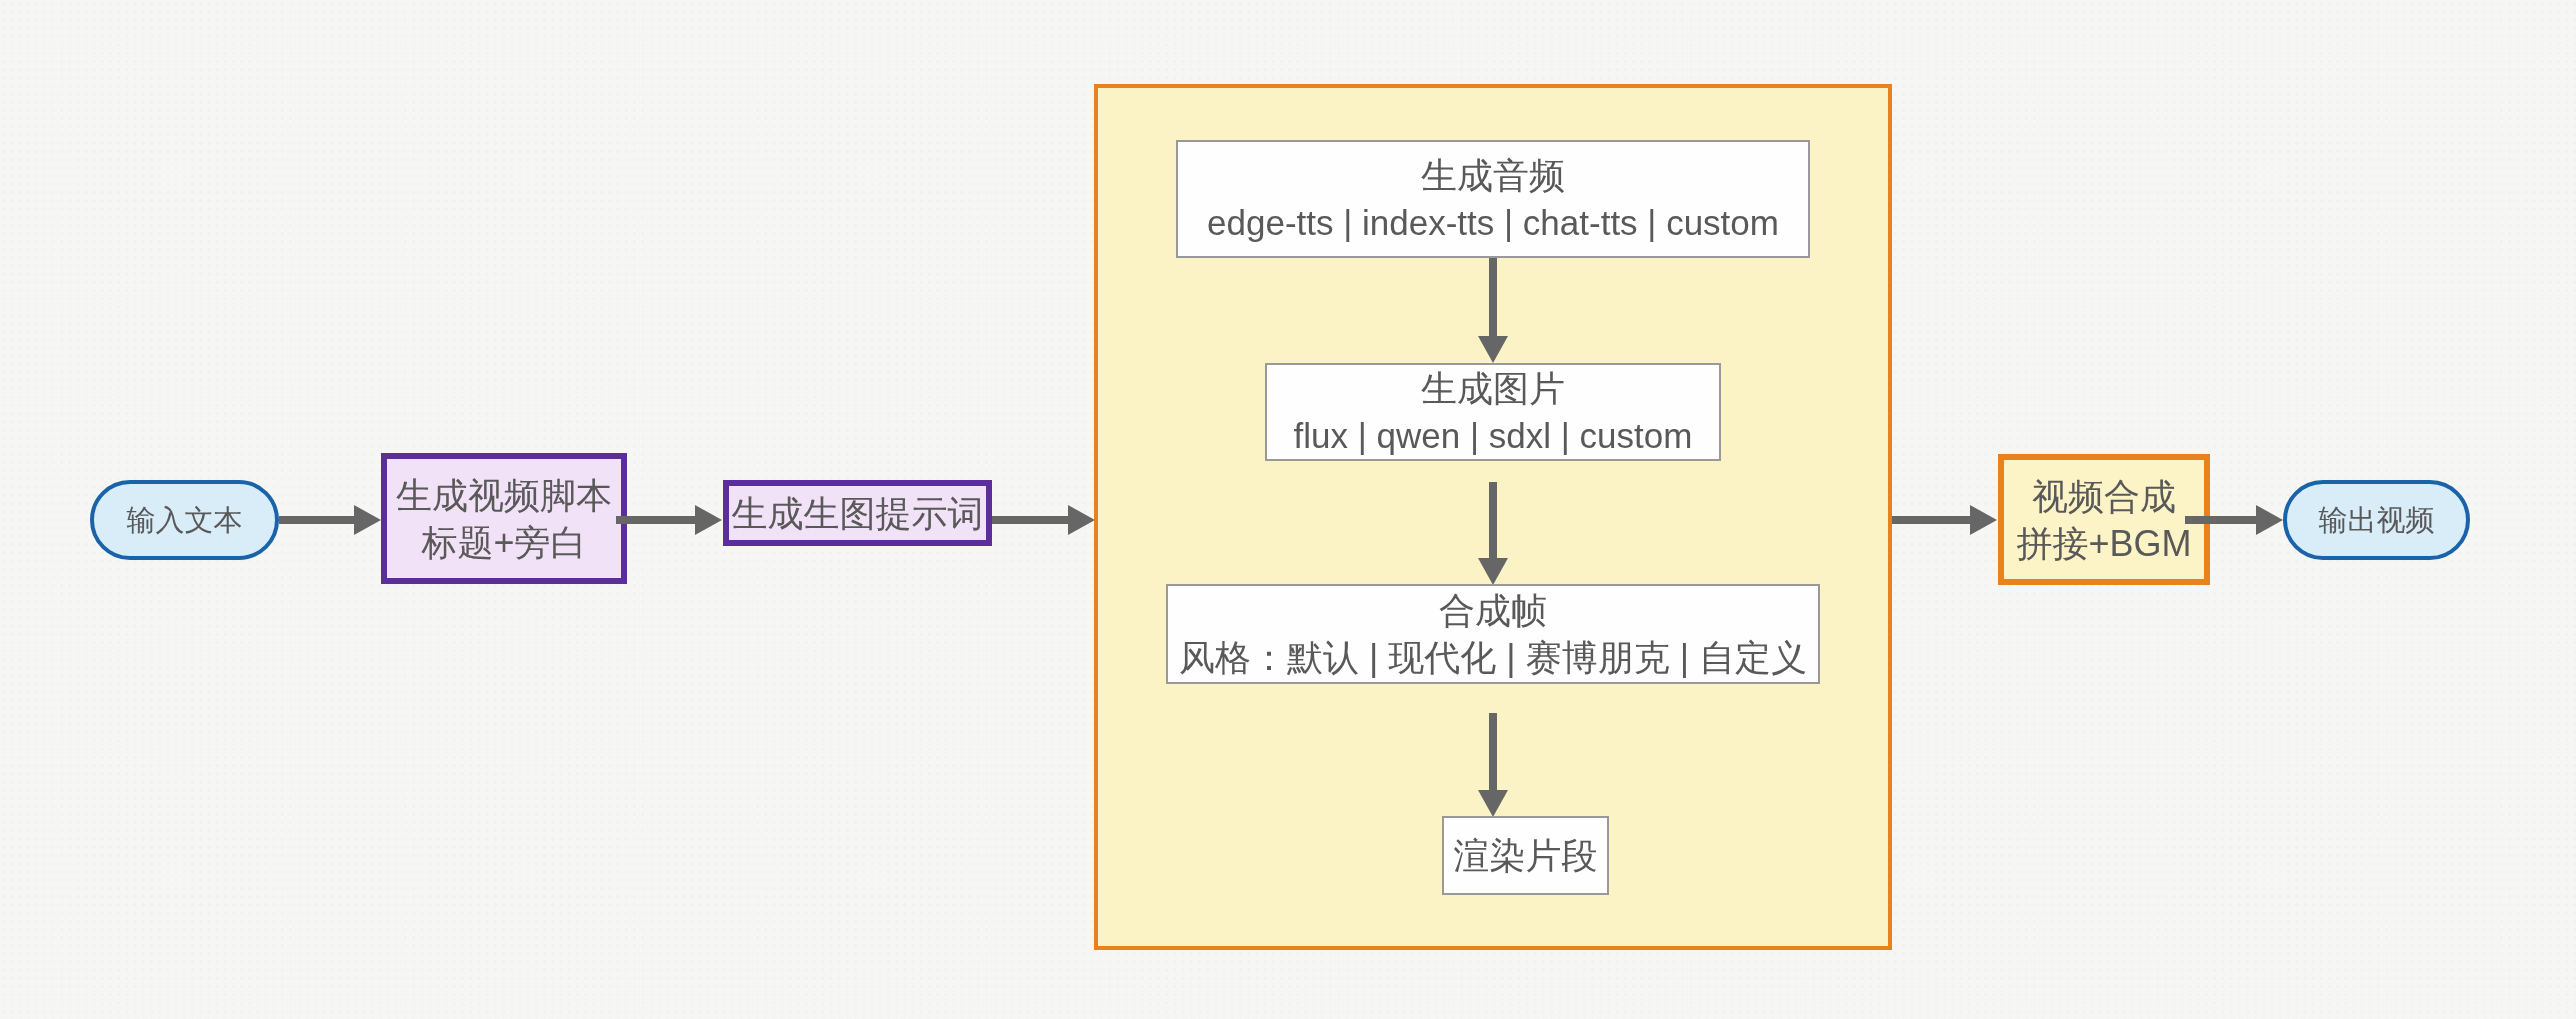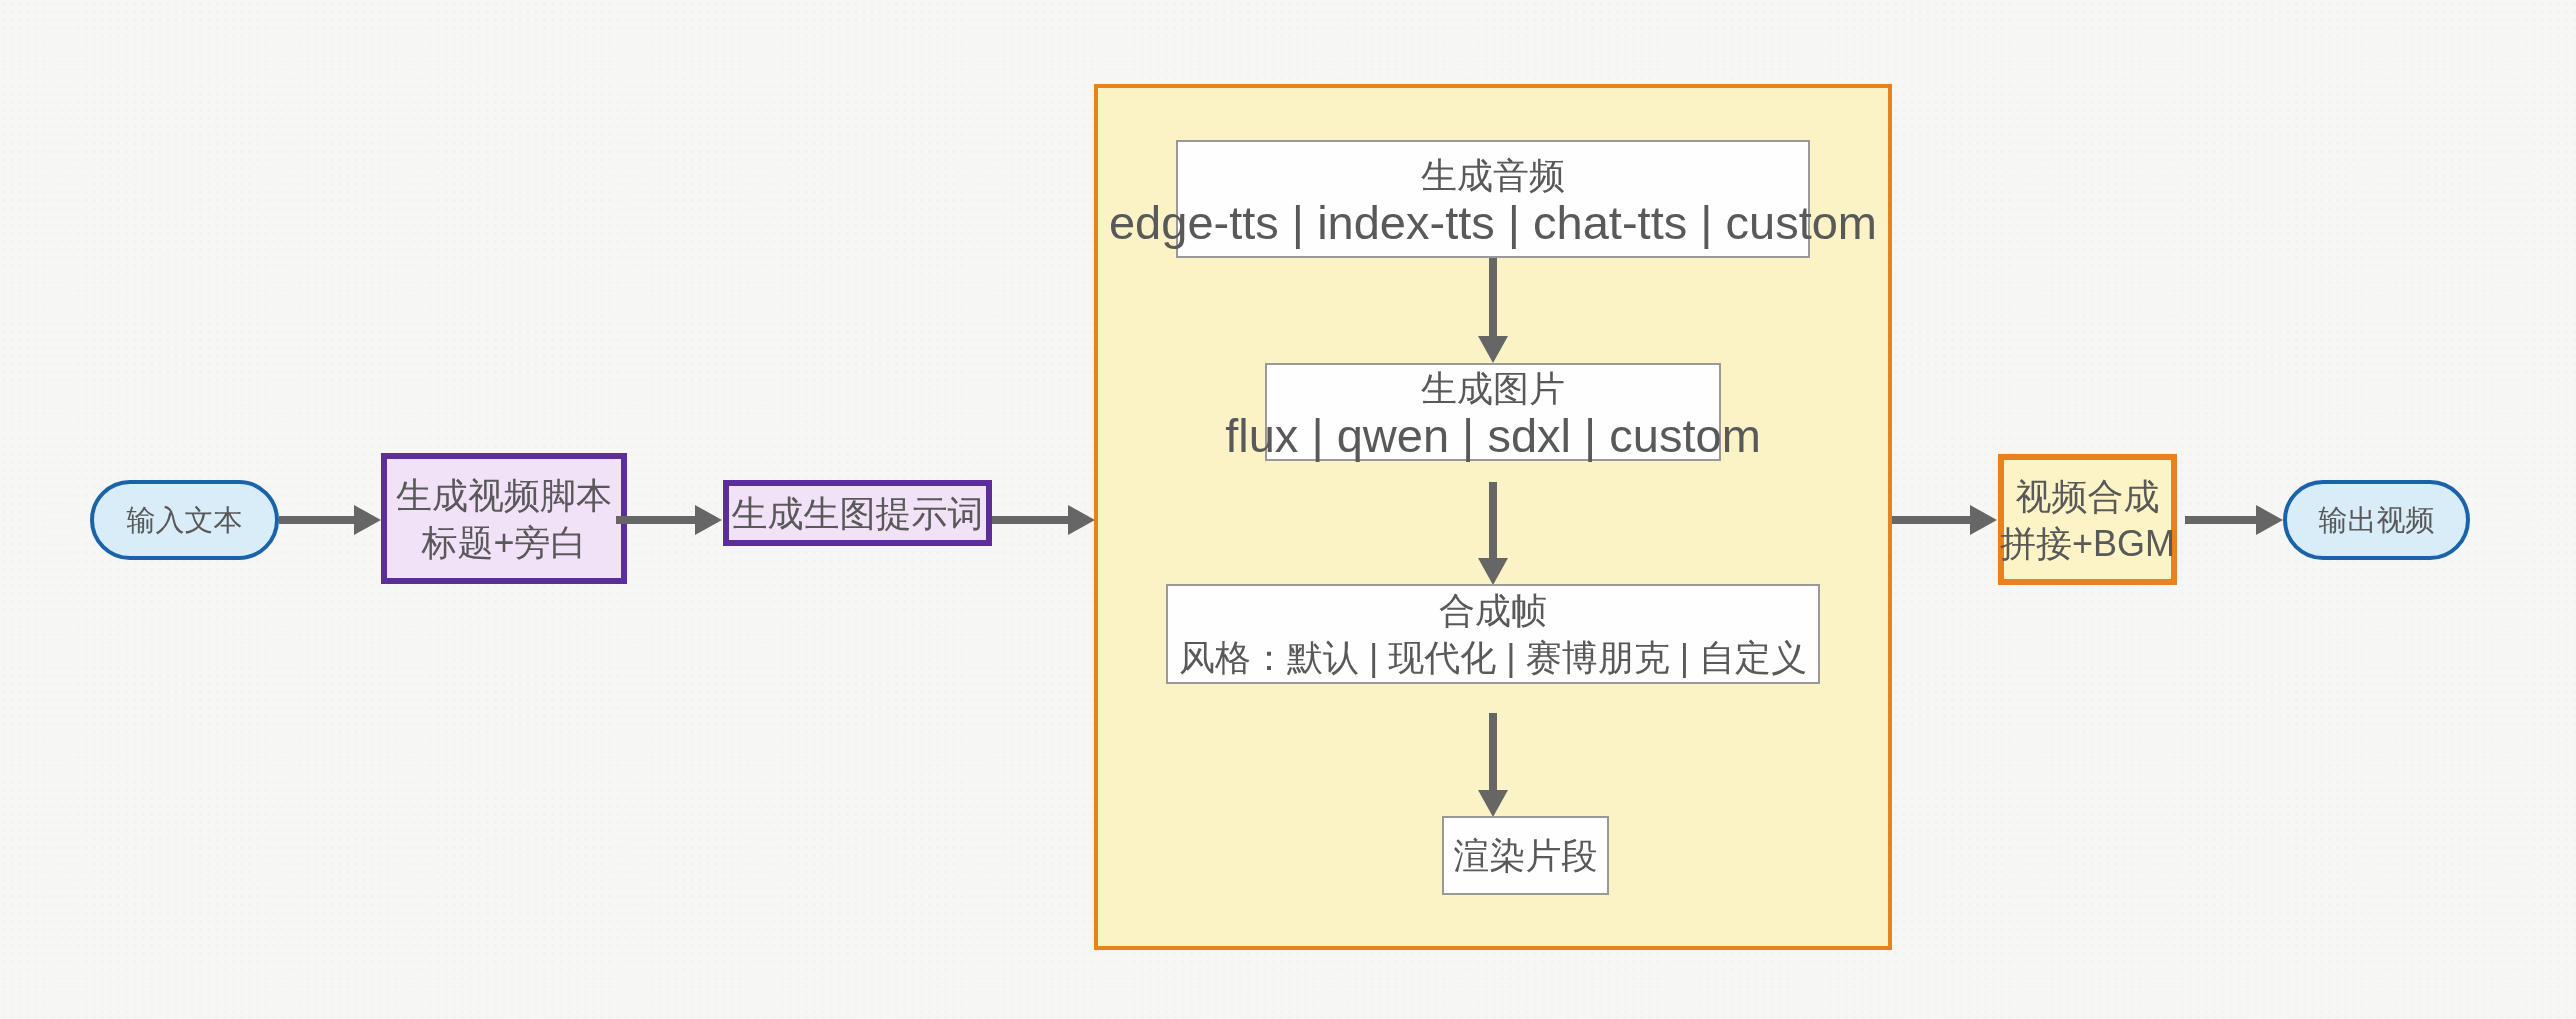--- a/index.html
+++ b/index.html
@@ -46,21 +46,21 @@
     position: absolute;
     box-sizing: border-box;
     background: #fbf3c5;
     border: 4.5px solid #e8821c;
   }
   .subbox {
     background: #fefefe;
     border: 2.7px solid #999999;
     font-size: 36px;
   }
-  .subbox .latin { font-size: 47px; }
+  .subbox .latin { font-size: 35px; }
   
   .arrow-h { position: absolute; height: 0; }
   .arrow-h .shaft { position: absolute; left: 0; right: 23.6px; top: -3.6px; height: 7.3px; background: #666666; }
   .arrow-h .head {
     position: absolute; right: 0; top: -15.5px; width: 0; height: 0;
     border-top: 15.5px solid transparent; border-bottom: 15.5px solid transparent;
     border-left: 27px solid #666666;
   }
   .arrow-v { position: absolute; width: 0; }
   .arrow-v .shaft { position: absolute; top: 0; bottom: 23.6px; left: -3.6px; width: 7.3px; background: #666666; }
@@ -137,21 +137,21 @@
 
   <div class="node subbox" style="left:1410px; top:816px; width:167px; height:79px;margin-left:32px;">
     <span>渲染片段</span>
   </div>
 
   <div class="arrow-h" style="left:1892px; top:520px; width:105px;">
     <div class="shaft"></div>
     <div class="head"></div>
   </div>
 
-  <div class="node compose" style="left:1998px; top:454px; width:179px; height:131px;">
+  <div class="node compose" style="left:1998px; top:454px; width:212px; height:131px;">
     <span>视频合成</span>
     <span>拼接+BGM</span>
   </div>
 
   <div class="arrow-h" style="left:2185px; top:520px; width:98px;">
     <div class="shaft"></div>
     <div class="head"></div>
   </div>
 
   <div class="node stadium" style="left:2283px; top:480px; width:187px; height:80px;">

